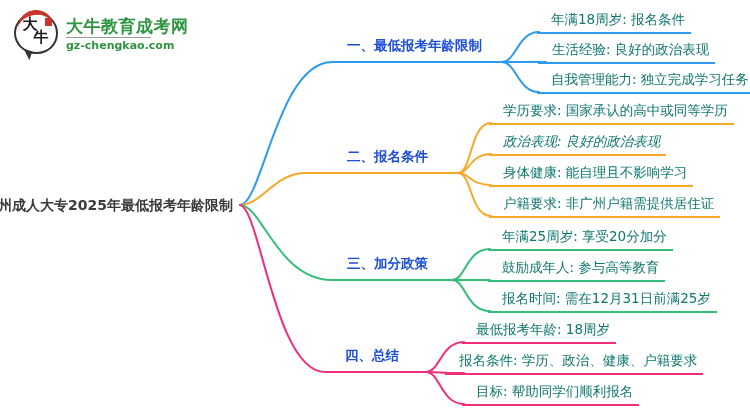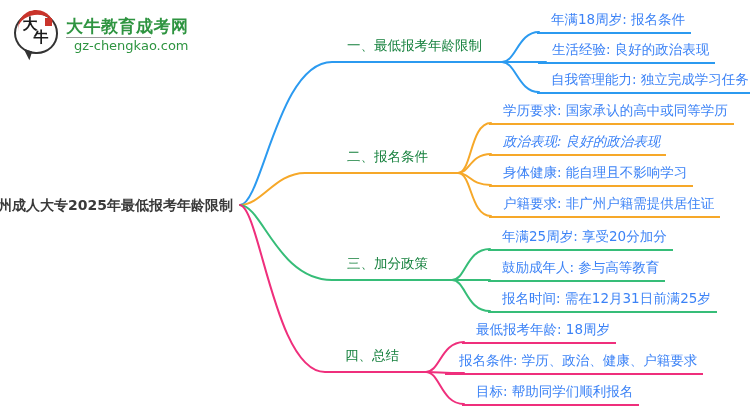--- a/index.html
+++ b/index.html
@@ -27,33 +27,33 @@
   }
   .logo-bubble .glyphs{
     position:absolute;left:0;top:3px;width:100%;text-align:center;
     font-weight:bold;color:#1b1b1b;line-height:1;
   }
   .logo-bubble .glyphs .g1{display:block;font-size:15px;margin-left:-12px;}
   .logo-bubble .glyphs .g2{display:block;font-size:15px;margin-left:10px;margin-top:-2px;}
   .logo-text{margin-left:8px;padding-top:5px;}
   .logo-title{font-size:17px;font-weight:bold;letter-spacing:0.5px;line-height:18px;}
   .logo-sep{width:85px;height:1px;background:#9a9a9a;margin:2px 0 1px 0;}
-  .logo-url{font-size:13px;font-weight:normal;line-height:13px;text-align:right;}
+  .logo-url{font-size:11px;font-weight:bold;line-height:13px;}
 
   
   .root-label{
     position:absolute;right:517px;top:196px;white-space:nowrap;
     font-size:14px;font-weight:600;color:#3a3a3a;line-height:19px;
   }
   .branch-label{
-    position:absolute;white-space:nowrap;font-size:13.5px;color:#15803d;line-height:18px;
+    position:absolute;white-space:nowrap;font-size:13.5px;color:#1d4ed8;line-height:18px;font-weight:bold;
   }
   .leaf{
     position:absolute;white-space:nowrap;display:inline-block;
-    font-size:13.5px;color:#3b82f6;line-height:17px;
+    font-size:13.5px;color:#0f766e;line-height:17px;
     padding:0 6px 4px 14px;border-bottom:2px solid #0f172a;
   }
 </style>
 </head>
 <body>
 
 <div class="canvas">
 
   <svg class="connectors" viewBox="0 0 750 410">
 

